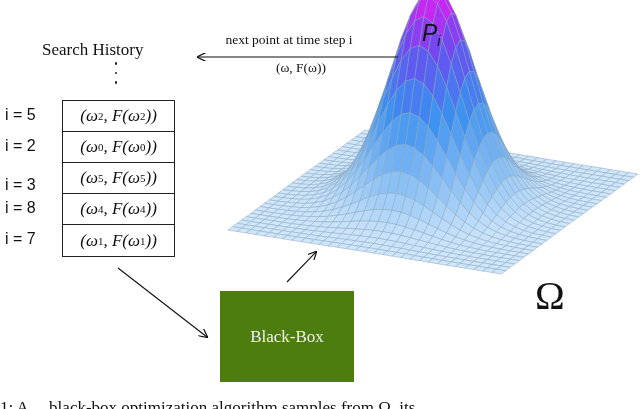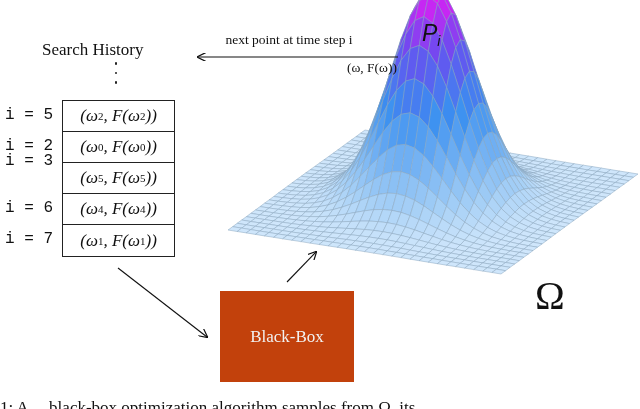--- a/index.html
+++ b/index.html
@@ -7,27 +7,27 @@
          font-family: "DejaVu Serif", "Liberation Serif", serif; color: #111; }
   .abs { position: absolute; }
   #history-title { left: 30px; top: 40px; font-size: 17px; font-family: "Liberation Serif", serif; white-space: nowrap; margin-left: 12px; }
   #vdots { left: 112px; top: 62px; width: 8px; height: 30px; }
   #vdots span { display:block; width:2.5px; height:2.5px; background:#222; border-radius:50%; margin: 0 auto 7px auto; }
   #history-table { left: 62px; top: 100px; width: 113px; border: 1.3px solid #222; box-sizing: border-box; }
   .hist-row { height: 31px; box-sizing: border-box; border-bottom: 1.3px solid #222; display:flex; align-items:center; justify-content:center;
               font-family: "Liberation Serif", serif; font-size: 17px; font-style: italic; white-space: nowrap; }
   .hist-row:last-child { border-bottom: none; }
   .hist-row .sub { font-size: 11px; vertical-align: -4px; font-style: normal; }
-  .hist-label { left: 5px; width: 56px; font-family: Liberation Mono, monospace; font-size: 16px; white-space: nowrap; }
+  .hist-label { left: 5px; width: 56px; font-family: Liberation Sans, sans-serif; font-size: 16px; white-space: nowrap; }
   #next-label { left: 193px; top: 32px; width: 192px; text-align:center; font-size: 13.5px; font-family: "Liberation Serif", serif; white-space: nowrap; }
-  #next-sub { left: 205px; top: 60px; width: 192px; text-align:right; font-size: 13.5px; font-family: "Liberation Serif", serif; white-space: nowrap; }
+  #next-sub { left: 205px; top: 60px; width: 192px; text-align:center; font-size: 13.5px; font-family: "Liberation Serif", serif; white-space: nowrap; }
   #peak-label { left: 422px; top: 0px; font-size: 23px; font-style: italic; font-family: Liberation Sans, sans-serif; margin-top: 20px; }
   #peak-label .sub { font-size: 14px; vertical-align: -5px; }
   #omega-label { left: 535px; top: 272px; font-size: 40px; font-family: "Liberation Serif", serif; }
-  #blackbox { left: 220px; top: 291px; width: 134px; height: 91px; background: #c2410c; color: #f2f2f2;
+  #blackbox { left: 220px; top: 291px; width: 134px; height: 91px; background: #4d7c0f; color: #f2f2f2;
               display:flex; flex-direction:column; align-items:center; justify-content:center;
               font-family: "Liberation Serif", serif; font-size: 17px; line-height: 23px; }
   #caption { left: 0; top: 398px; width: 660px; font-size: 17px; font-family: "Liberation Serif", serif; white-space: nowrap; }
   svg { position:absolute; left:0; top:0; }
 </style>
 </head>
 <body>
 
 <svg id="diagram-svg" width="640" height="409" viewBox="0 0 640 409">
   <defs>
@@ -944,22 +944,22 @@
 
 <div id="history-title" class="abs">Search History</div>
 <div id="vdots" class="abs">
     <span></span>
     <span></span>
     <span></span>
   </div>
 
 <div class="abs hist-label" style="top:106px">i = 5</div>
 <div class="abs hist-label" style="top:137px">i = 2</div>
-<div class="abs hist-label" style="top:152px">i = 3</div>
-<div class="abs hist-label" style="top:199px">i = 6</div>
+<div class="abs hist-label" style="top:176px">i = 3</div>
+<div class="abs hist-label" style="top:199px">i = 8</div>
 <div class="abs hist-label" style="top:230px">i = 7</div>
 
 <div id="history-table" class="abs">
   <div class="hist-row">(<span>ω</span><span class="sub">2</span>,&nbsp;<span>F</span>(<span>ω</span><span class="sub">2</span>))</div>
   <div class="hist-row">(<span>ω</span><span class="sub">0</span>,&nbsp;<span>F</span>(<span>ω</span><span class="sub">0</span>))</div>
   <div class="hist-row">(<span>ω</span><span class="sub">5</span>,&nbsp;<span>F</span>(<span>ω</span><span class="sub">5</span>))</div>
   <div class="hist-row">(<span>ω</span><span class="sub">4</span>,&nbsp;<span>F</span>(<span>ω</span><span class="sub">4</span>))</div>
   <div class="hist-row">(<span>ω</span><span class="sub">1</span>,&nbsp;<span>F</span>(<span>ω</span><span class="sub">1</span>))</div>
 </div>
 

